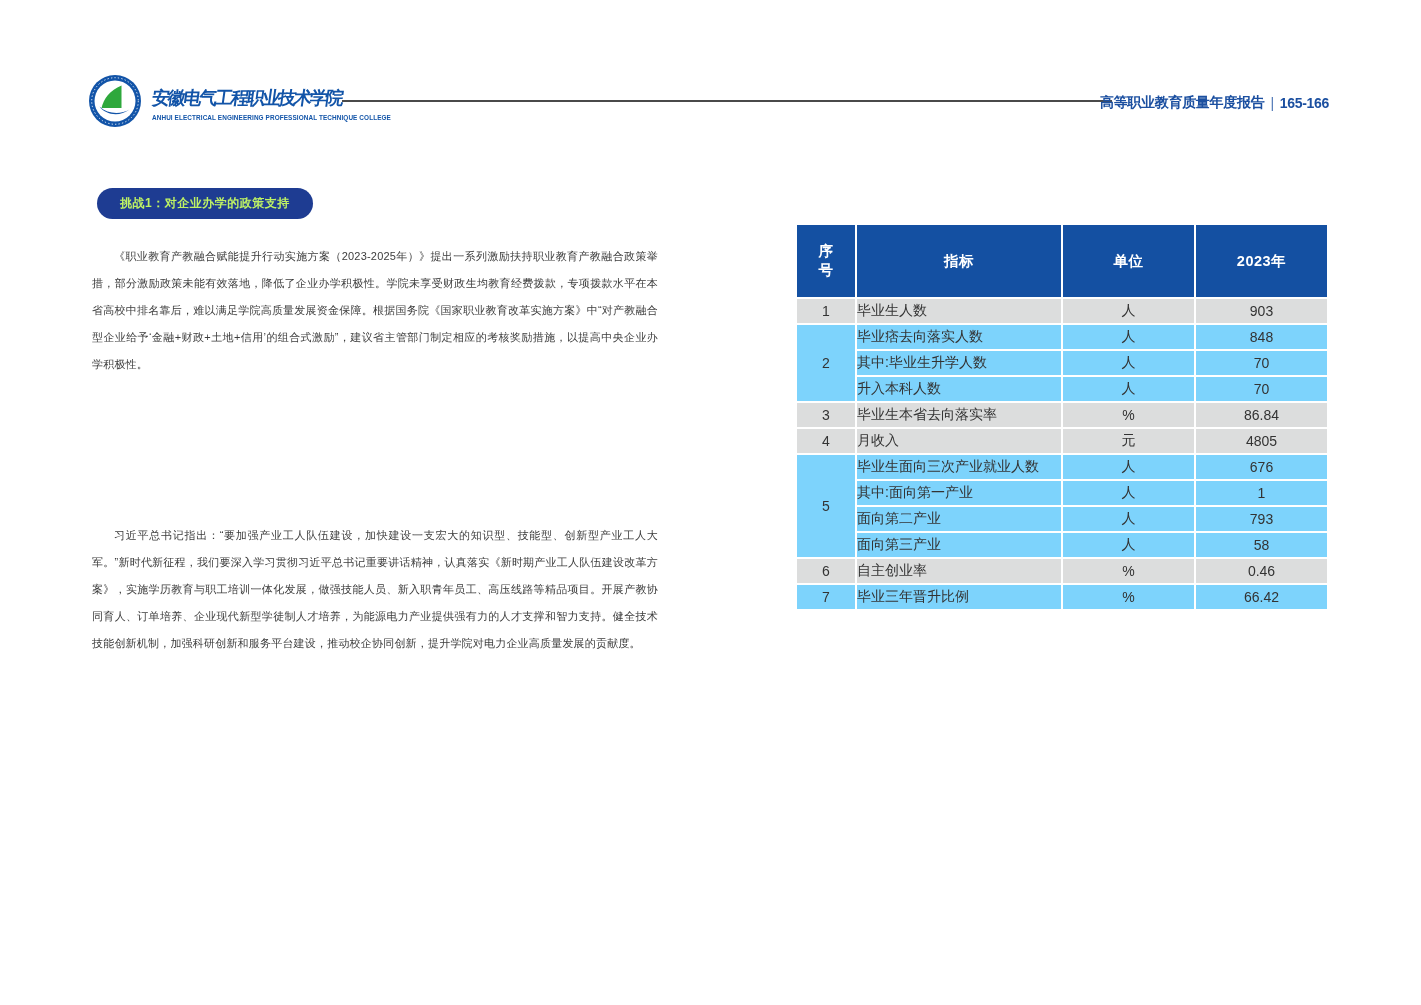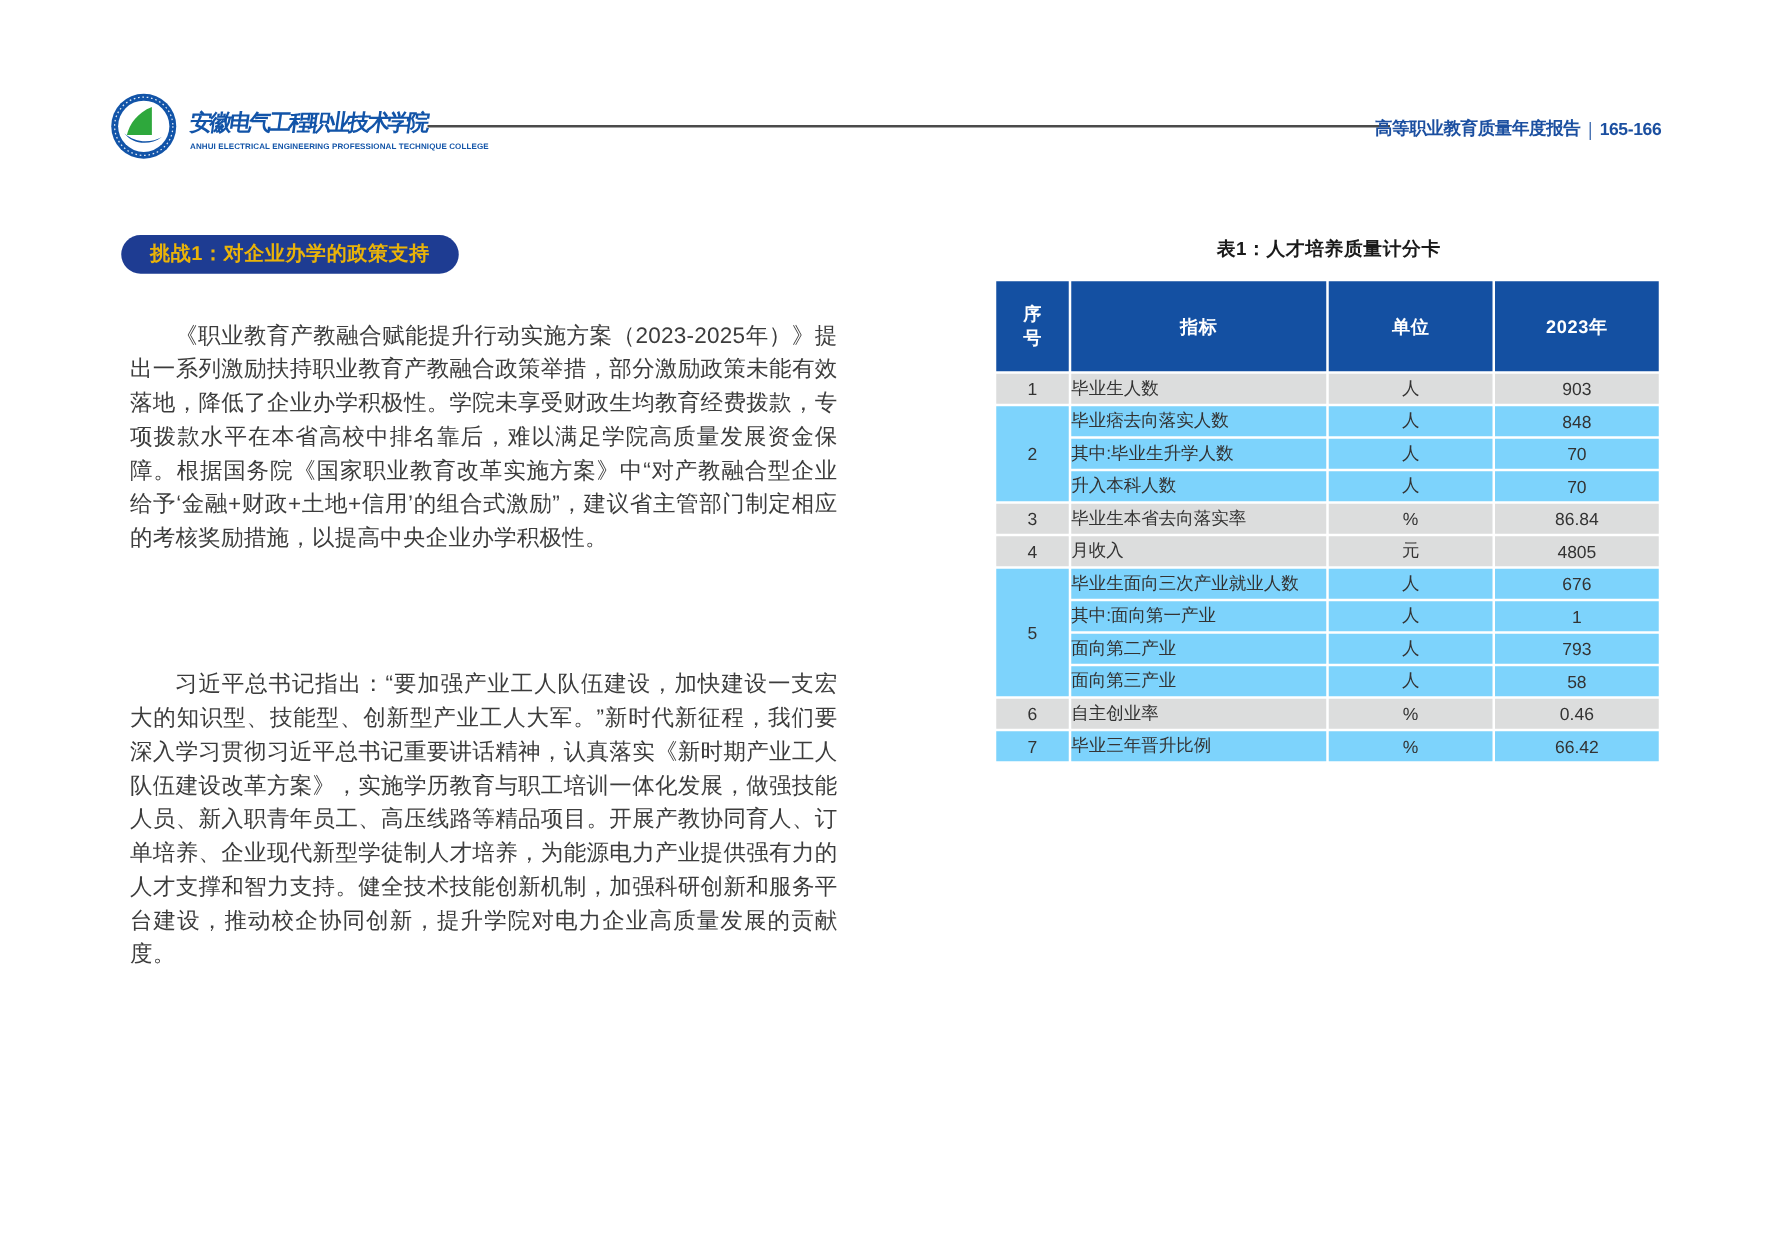--- a/index.html
+++ b/index.html
@@ -20,28 +20,28 @@
   }
   .hline{position:absolute;left:342px;top:100px;width:770px;height:2px;background:#4a4a4a;}
   .hright{
     position:absolute;top:94px;right:92px;display:flex;align-items:center;gap:6px;
     color:#1b4fa0;font-weight:bold;font-size:14px;letter-spacing:-0.3px;white-space:nowrap;justify-content:center;
   }
   .hright .sep{font-weight:normal;color:#1b4fa0;opacity:.8;transform:scaleY(1.1);}
   
   .pill{
     position:absolute;left:97px;display:inline-block;height:31px;line-height:31px;
-    background:#1e3c92;color:#eab308;border-radius:17px;padding:0 23px;
-    font-size:16px;font-weight:bold;white-space:nowrap;letter-spacing:0.5px;
+    background:#1e3c92;color:#bef264;border-radius:17px;padding:0 23px;
+    font-size:12px;font-weight:bold;white-space:nowrap;letter-spacing:0.5px;
   }
   .pill1{top:188px;}
   .pill2{top:444px;}
   .para{
-    position:absolute;left:88px;width:566px;margin:16px;
-    font-size:18px;line-height:27px;color:#3c3c3c;
+    position:absolute;left:88px;width:566px;margin:4px;
+    font-size:11px;line-height:27px;color:#3c3c3c;
     text-align:justify;text-indent:2em;letter-spacing:0.2px;
   }
   .para1{top:239px;}
   .para2{top:518px;}
   
   .tbl-title{
     position:absolute;left:797px;top:190px;width:532px;text-align:center;
     font-size:15px;font-weight:bold;color:#1a1a1a;letter-spacing:0.5px;
   }
   table.score{
@@ -90,21 +90,20 @@
     <span>高等职业教育质量年度报告</span>
     <span class="sep">|</span>
     <span>165-166</span>
   </div>
 
   <div class="pill pill1">挑战1：对企业办学的政策支持</div>
   <p class="para para1">《职业教育产教融合赋能提升行动实施方案（2023-2025年）》提出一系列激励扶持职业教育产教融合政策举措，部分激励政策未能有效落地，降低了企业办学积极性。学院未享受财政生均教育经费拨款，专项拨款水平在本省高校中排名靠后，难以满足学院高质量发展资金保障。根据国务院《国家职业教育改革实施方案》中“对产教融合型企业给予‘金融+财政+土地+信用’的组合式激励”，建议省主管部门制定相应的考核奖励措施，以提高中央企业办学积极性。</p>
 
   <p class="para para2">习近平总书记指出：“要加强产业工人队伍建设，加快建设一支宏大的知识型、技能型、创新型产业工人大军。”新时代新征程，我们要深入学习贯彻习近平总书记重要讲话精神，认真落实《新时期产业工人队伍建设改革方案》，实施学历教育与职工培训一体化发展，做强技能人员、新入职青年员工、高压线路等精品项目。开展产教协同育人、订单培养、企业现代新型学徒制人才培养，为能源电力产业提供强有力的人才支撑和智力支持。健全技术技能创新机制，加强科研创新和服务平台建设，推动校企协同创新，提升学院对电力企业高质量发展的贡献度。</p>
 
-  <div class="tbl-title">表1：人才培养质量计分卡</div>
 
   <table class="score">
     <colgroup>
       <col class="c-no">
         <col class="c-ind">
         <col class="c-unit">
         <col class="c-val">
     </colgroup>
     <thead>
       <tr>

